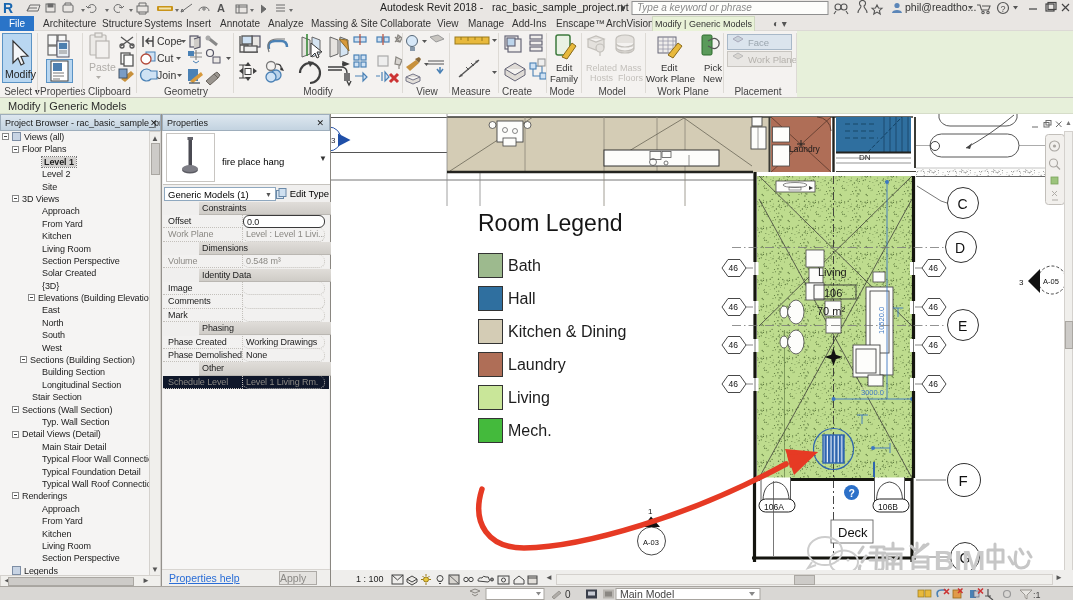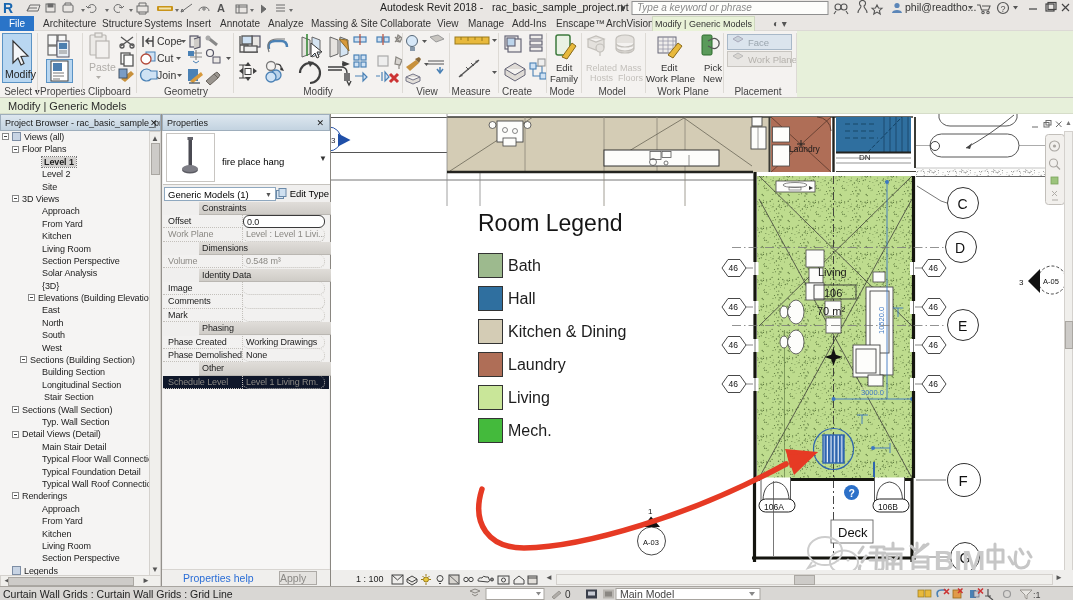--- a/index.html
+++ b/index.html
@@ -358,31 +358,31 @@
 <div class="trow" style="padding-left:12px"><span class="tbox"></span>Floor Plans</div>
 <div class="trow" style="padding-left:42px"><span class="sel" style="font-weight:bold;padding:0 2px;margin-top:32px;">Level 1</span></div>
 <div class="trow" style="padding-left:42px">Level 2</div>
 <div class="trow" style="padding-left:42px">Site</div>
 <div class="trow" style="padding-left:12px"><span class="tbox"></span>3D Views</div>
 <div class="trow" style="padding-left:42px">Approach</div>
 <div class="trow" style="padding-left:42px">From Yard</div>
 <div class="trow" style="padding-left:42px">Kitchen</div>
 <div class="trow" style="padding-left:42px">Living Room</div>
 <div class="trow" style="padding-left:42px">Section Perspective</div>
-<div class="trow" style="padding-left:42px">Solar Analysis</div>
+<div class="trow" style="padding-left:42px">Solar Created</div>
 <div class="trow" style="padding-left:42px">{3D}</div>
 <div class="trow" style="padding-left:28px"><span class="tbox"></span>Elevations (Building Elevation)</div>
 <div class="trow" style="padding-left:42px">East</div>
 <div class="trow" style="padding-left:42px">North</div>
 <div class="trow" style="padding-left:42px">South</div>
 <div class="trow" style="padding-left:42px">West</div>
 <div class="trow" style="padding-left:20px"><span class="tbox"></span>Sections (Building Section)</div>
 <div class="trow" style="padding-left:42px">Building Section</div>
 <div class="trow" style="padding-left:42px">Longitudinal Section</div>
-<div class="trow" style="padding-left:44px">Stair Section</div>
+<div class="trow" style="padding-left:32px">Stair Section</div>
 <div class="trow" style="padding-left:12px"><span class="tbox"></span>Sections (Wall Section)</div>
 <div class="trow" style="padding-left:42px">Typ. Wall Section</div>
 <div class="trow" style="padding-left:12px"><span class="tbox"></span>Detail Views (Detail)</div>
 <div class="trow" style="padding-left:42px">Main Stair Detail</div>
 <div class="trow" style="padding-left:42px">Typical Floor Wall Connectio</div>
 <div class="trow" style="padding-left:42px">Typical Foundation Detail</div>
 <div class="trow" style="padding-left:42px">Typical Wall Roof Connectio</div>
 <div class="trow" style="padding-left:12px"><span class="tbox"></span>Renderings</div>
 <div class="trow" style="padding-left:42px">Approach</div>
 <div class="trow" style="padding-left:42px">From Yard</div>
@@ -457,21 +457,21 @@
         <div class="plab">Phase Demolished</div>
         <div class="pval" style="">None</div>
       </div>
 <div class="prow phead pin" style="top:248.30000000000007px;">Other</div>
 <div class="prow" style="top:261.70000000000005px;background:#0f172a;">
         <div class="plab grey">Schedule Level</div>
         <div class="pval grey" style="">Level 1 Living Rm.</div>
       </div>
 <div class="abs" style="left:1px;top:275.1px;width:166px;height:179.89999999999998px;background:#f7f6f5;"></div>
 <div class="abs" style="left:0;top:455px;width:168px;height:17px;background:#f0efed;border-top:1px solid #d8d5d1;"></div>
-<span class="t" style="left:21px;top:458px;font-size:10.5px;color:#2a6dd6;">Properties help</span>
+<span class="t" style="left:7px;top:458px;font-size:10.5px;color:#2a6dd6;text-decoration:underline;">Properties help</span>
 <div class="abs" style="left:117px;top:457px;width:38px;height:14px;background:#e4e2df;border:1px solid #adaaa6;font-size:10.5px;color:#8a8885;text-align:left;line-height:12px;">Apply</div>
   </div>
 
   <div class="abs" style="left:331px;top:114px;width:742px;height:456px;background:#fff;">
     <svg width="742" height="456" viewBox="331 114 742 456">
 <defs>
 <pattern id="stip" width="26" height="26" patternUnits="userSpaceOnUse">
             <rect width="26" height="26" fill="#bedc8e"></rect>
             <g fill="#2e4a18" opacity="0.7">
               <circle cx="16.2" cy="19.3" r="0.68"></circle>
@@ -920,21 +920,20 @@
           <path d="M137 5 h9"></path>
 </g>
 </svg>
     <div class="abs sbar" style="left:225px;top:4px;width:497px;height:11px;"></div>
     <div class="abs thumb" style="left:463px;top:4.5px;width:21px;height:10px;"></div>
     <span class="t" style="left:214px;top:3px;font-size:8px;color:#555;">◄</span>
     <span class="t" style="left:724px;top:3px;font-size:8px;color:#555;">►</span>
   </div>
 
   <div id="statusbar" class="abs">
-    <span class="t" style="left:3px;top:1px;">Curtain Wall Grids : Curtain Wall Grids : Grid Line</span>
     <svg class="abs" style="left:0;top:0" width="1073" height="14" viewBox="0 0 1073 14">
 <path d="M470 4 l5 -2 l5 2 l-5 2 z m2 3 l3 2 l3 -2" stroke="#8a8782" fill="none"></path>
 <rect x="486" y="1.5" width="58" height="11" fill="#fff" stroke="#a8a5a0"></rect>
 <path d="M536 5 l5 0 l-2.5 3.5 z" fill="#888"></path>
 <path d="M552 10 l7 -6 l2 2 l-7 6 z" fill="#b0ada8" stroke="#8a8782" stroke-width="0.7"></path>
 <text x="565" y="11" font-size="10" fill="#333">0</text>
 <rect x="586" y="2.5" width="11" height="9" fill="#3a3f4a"></rect>
         <rect x="588" y="4.5" width="7" height="4" fill="#c8ccd4"></rect>
 <rect x="603" y="2.5" width="11" height="9" fill="#b8b5b0"></rect>
         <rect x="605" y="4.5" width="7" height="5" fill="#8a8782"></rect>

